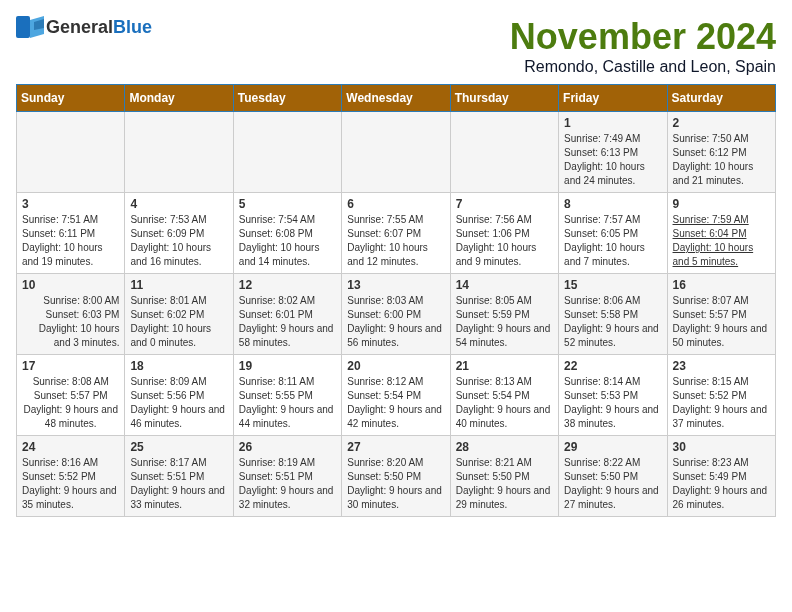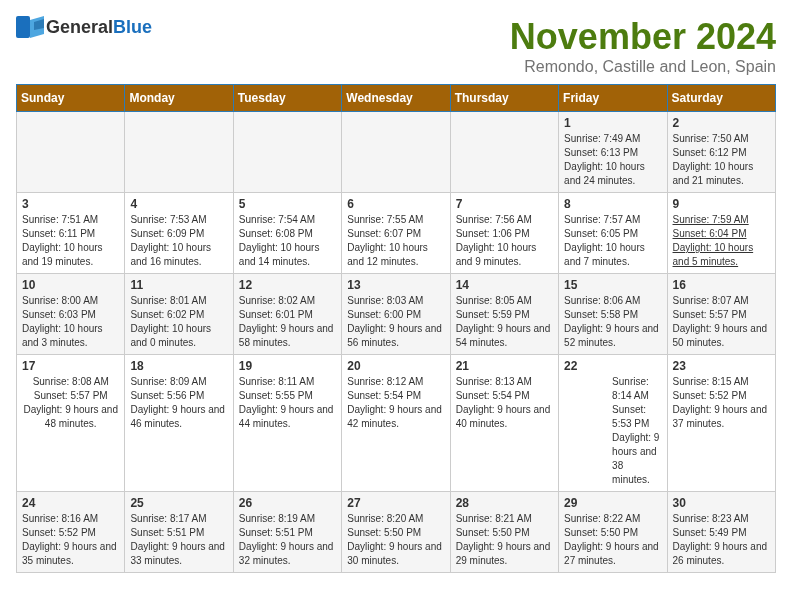--- a/index.html
+++ b/index.html
@@ -28,21 +28,21 @@
     .title-area {
       text-align: right;
     }
     .month-title {
       font-size: 36px;
       font-weight: bold;
       color: #4d7c0f;
     }
     .location-title {
       font-size: 16px;
-      color: #737373;
+      color: #0f172a;
     }
     table {
       width: 100%;
       border-collapse: collapse;
       table-layout: fixed;
     }
     thead th {
       background-color: #a16207;
       color: #fff;
       font-size: 12px;
@@ -168,21 +168,21 @@
         <td>
           <span class="day-number">9</span>
           <div class="cell-content" style="white-space: pre-line; text-decoration: underline;">Sunrise: 7:59 AM
 Sunset: 6:04 PM
 Daylight: 10 hours and 5 minutes.</div>
         </td>
       </tr>
       <tr>
         <td>
           <span class="day-number">10</span>
-          <div class="cell-content" style="white-space: pre-line;">Sunrise: 8:00 AM
+          <div class="cell-content" style="white-space: pre-line; text-align: right;">Sunrise: 8:00 AM
 Sunset: 6:03 PM
 Daylight: 10 hours and 3 minutes.</div>
         </td>
         <td>
           <span class="day-number">11</span>
           <div class="cell-content" style="white-space: pre-line;">Sunrise: 8:01 AM
 Sunset: 6:02 PM
 Daylight: 10 hours and 0 minutes.</div>
         </td>
         <td>
@@ -242,21 +242,21 @@
 Daylight: 9 hours and 42 minutes.</div>
         </td>
         <td>
           <span class="day-number">21</span>
           <div class="cell-content" style="white-space: pre-line;">Sunrise: 8:13 AM
 Sunset: 5:54 PM
 Daylight: 9 hours and 40 minutes.</div>
         </td>
         <td>
           <span class="day-number">22</span>
-          <div class="cell-content" style="white-space: pre-line; margin-left: 48px;">Sunrise: 8:14 AM
+          <div class="cell-content" style="white-space: pre-line;">Sunrise: 8:14 AM
 Sunset: 5:53 PM
 Daylight: 9 hours and 38 minutes.</div>
         </td>
         <td>
           <span class="day-number">23</span>
           <div class="cell-content" style="white-space: pre-line;">Sunrise: 8:15 AM
 Sunset: 5:52 PM
 Daylight: 9 hours and 37 minutes.</div>
         </td>
       </tr>

